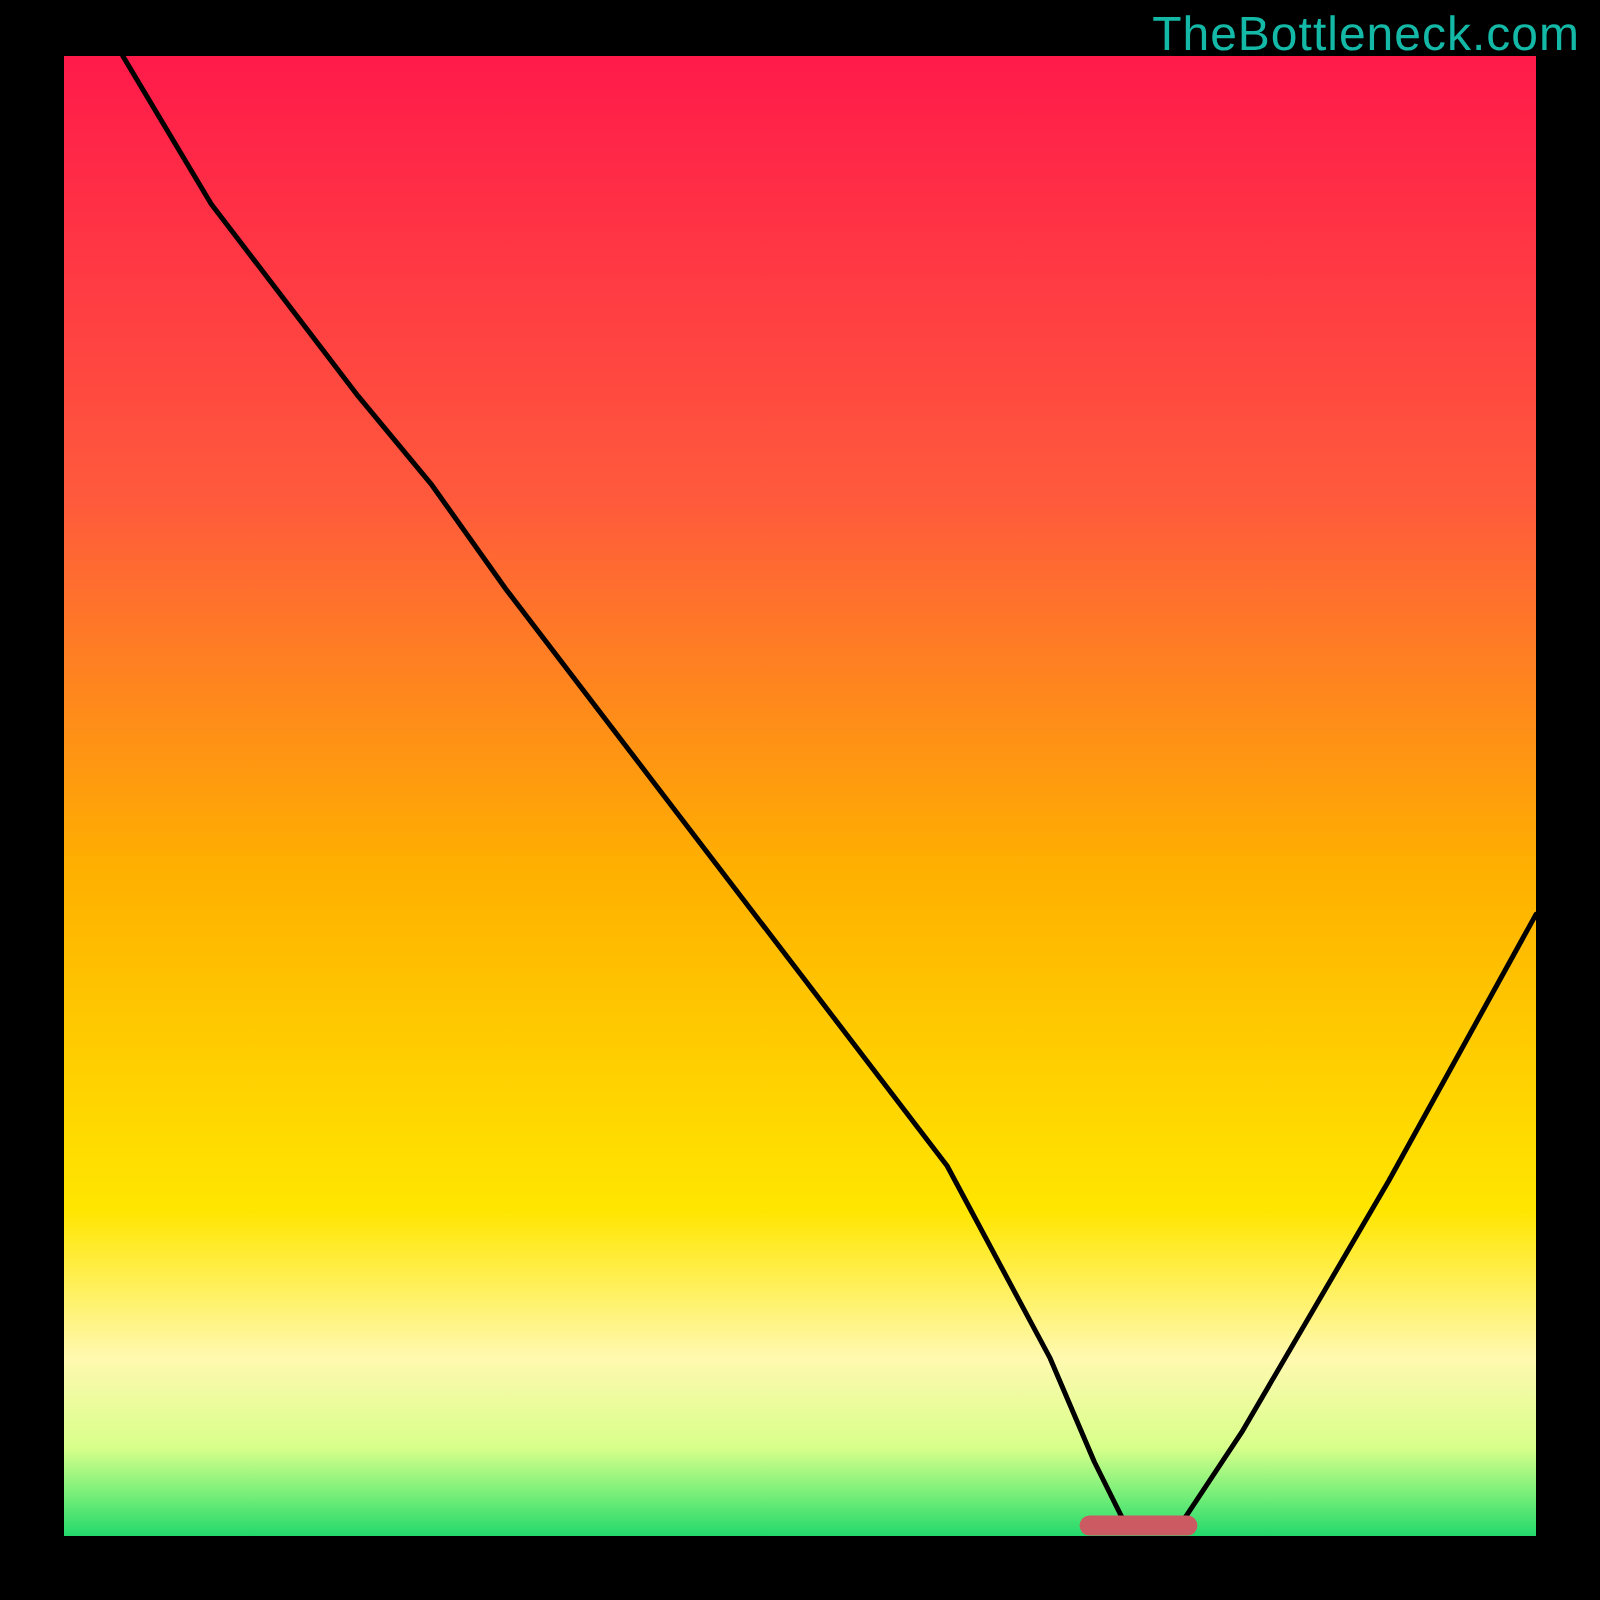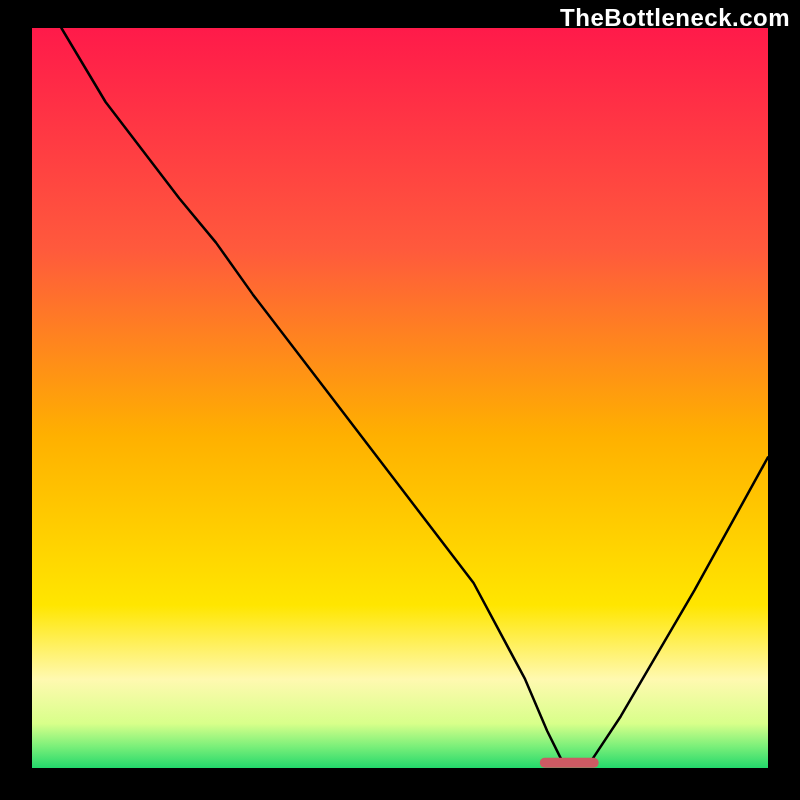--- a/index.html
+++ b/index.html
@@ -8,23 +8,23 @@
     width: 800px;
     height: 800px;
     background: #000;
     font-family: Arial, Helvetica, sans-serif;
     overflow: hidden;
   }
   .watermark {
     position: absolute;
     top: 4px;
     right: 10px;
-    color: #ffffff;
+    color: #14b8a6;
     font-size: 24px;
-    font-weight: bold;
+    font-weight: normal;
     letter-spacing: 0.5px;
     z-index: 10;
     user-select: none;
   }
   .plot-area {
     position: absolute;
     
     top: 28px;
     left: 32px;
     width: 736px;   

